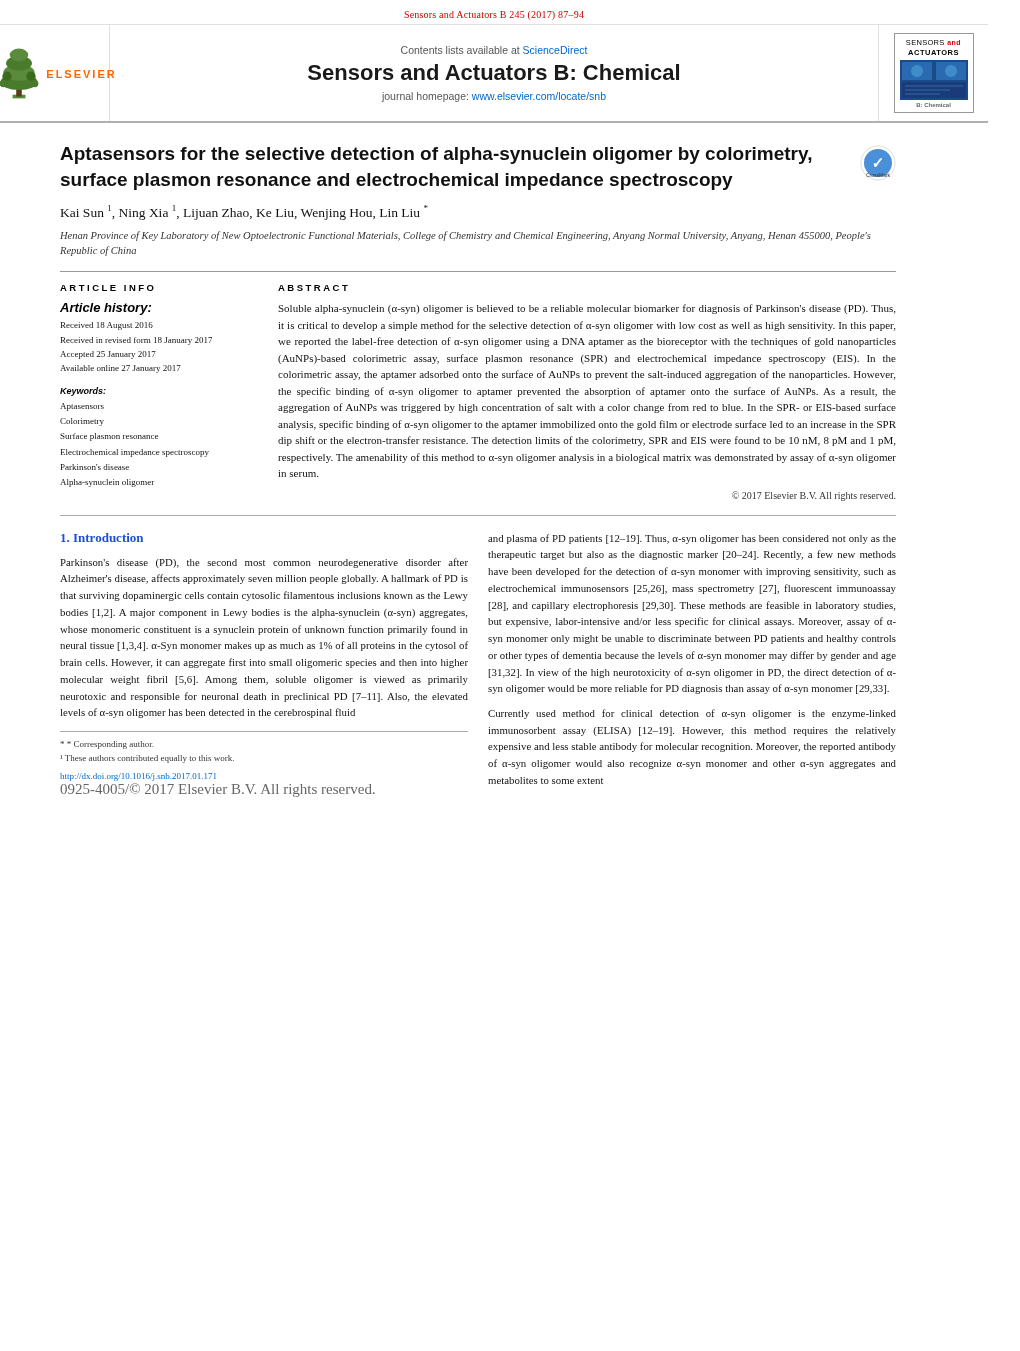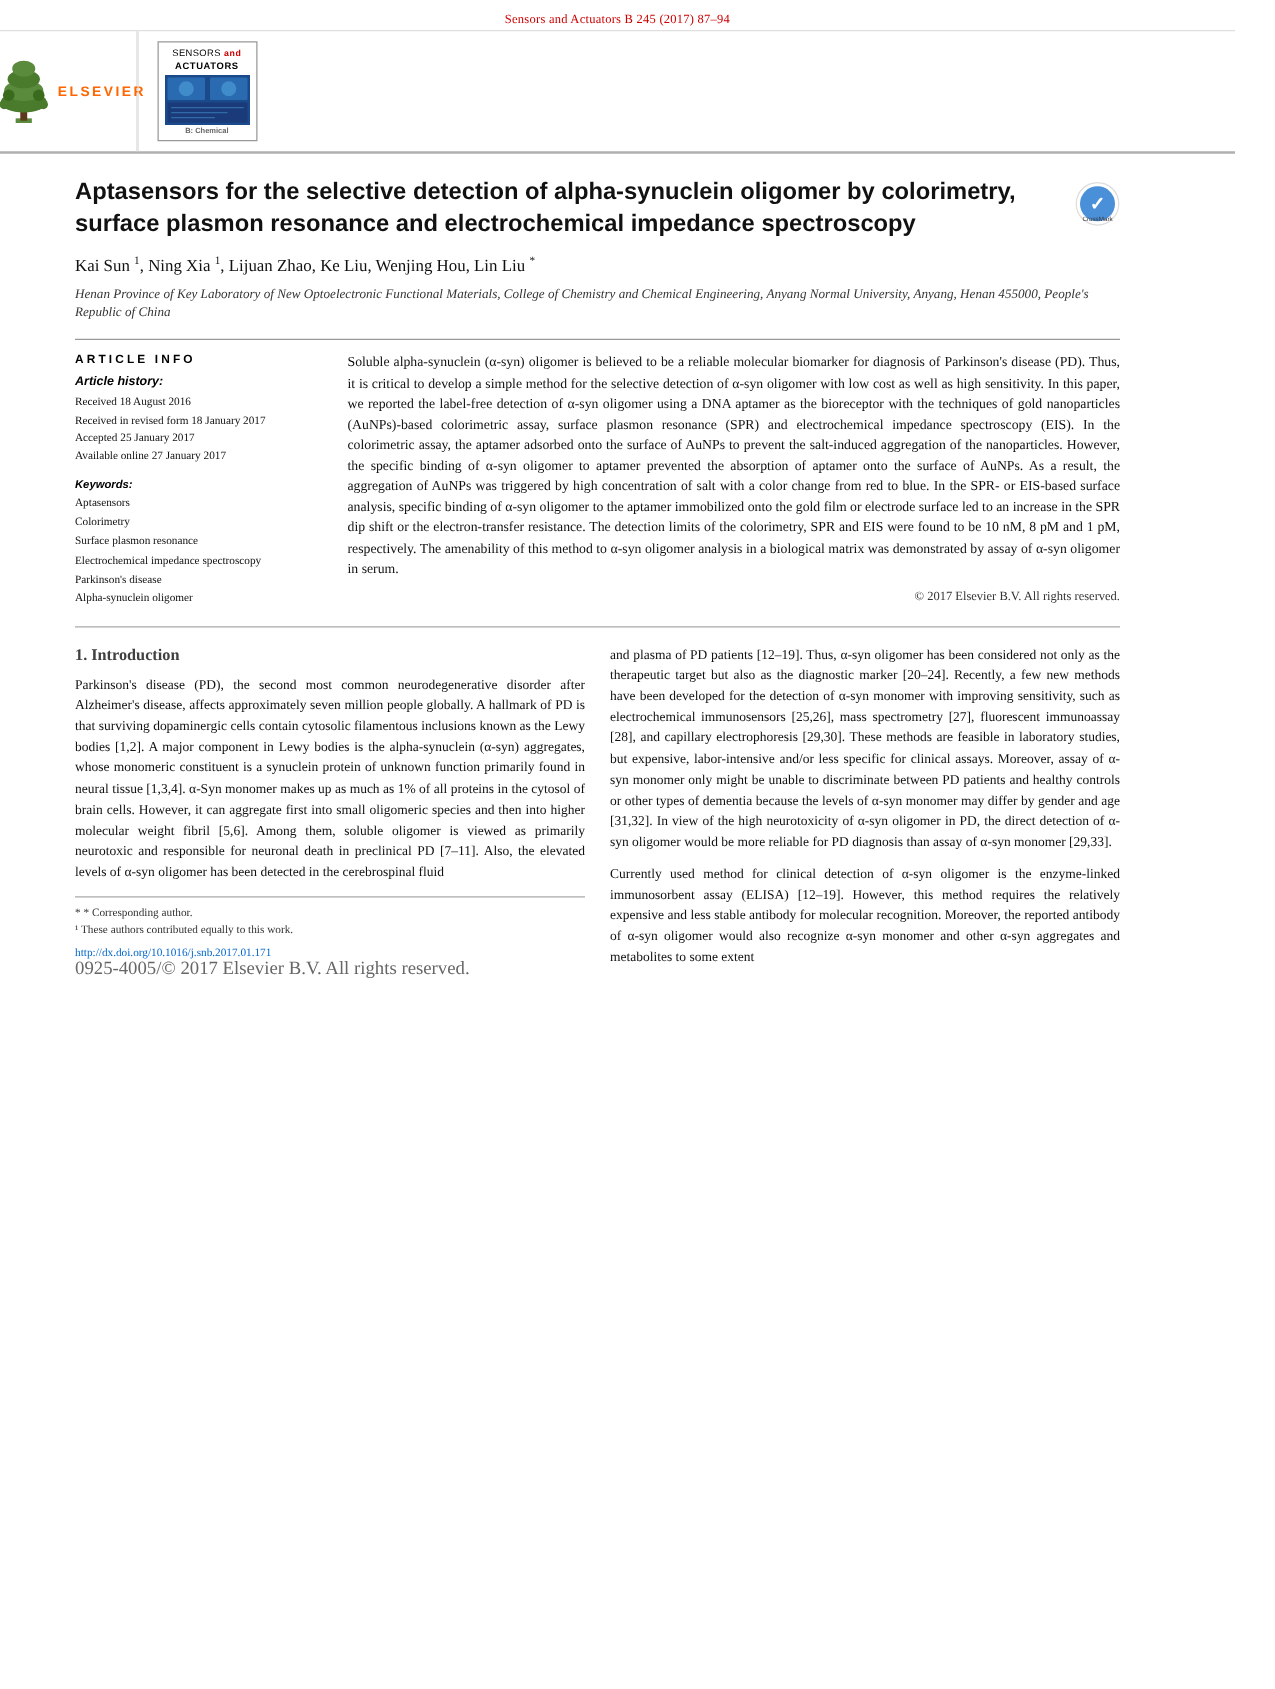--- a/index.html
+++ b/index.html
@@ -218,21 +218,21 @@
       text-transform: uppercase;
       color: #000;
       margin-bottom: 7px;
       font-weight: bold;
     }
 
     .article-info-col .info-block {
       margin-bottom: 10px;
     }
     .article-info-col .info-label {
-      font-size: 10px;
+      font-size: 13px;
       font-style: italic;
       font-weight: bold;
       color: #000;
       font-family: Arial, sans-serif;
       margin-bottom: 3px;
     }
     .article-info-col .info-row {
       font-size: 9px;
       color: #111;
       line-height: 1.6;
@@ -277,21 +277,21 @@
       display: flex;
       gap: 20px;
     }
     .body-col {
       flex: 1;
     }
 
     .intro-heading {
       font-size: 13px;
       font-weight: bold;
-      color: #404040;
+      color: #1d4ed8;
       margin-bottom: 8px;
     }
 
     .body-text {
       font-size: 10.8px;
       line-height: 1.55;
       color: #111;
       text-align: justify;
       margin-bottom: 8px;
     }
@@ -352,20 +352,31 @@
 
           <circle cx="14" cy="36" r="5" fill="#3a6a1c"></circle>
           <circle cx="40" cy="36" r="5" fill="#3a6a1c"></circle>
           <circle cx="10" cy="44" r="4" fill="#4a7a2c"></circle>
           <circle cx="44" cy="44" r="4" fill="#4a7a2c"></circle>
         </svg>
         <div class="elsevier-text">ELSEVIER</div>
       </div>
     </div>
 
+    <div class="header-center">
+      <div class="contents-line">
+        <span>Contents lists available at</span>
+        <a href="#" style="color:#0066cc; text-decoration:none; font-size:10.5px; font-family:Arial,sans-serif;"><span>ScienceDirect</span></a>
+      </div>
+      <div class="journal-title">Sensors and Actuators B: Chemical</div>
+      <div class="journal-homepage">
+        <span>journal homepage:</span>
+        <a href="#" style="color:#0066cc; text-decoration:none; font-size:10.5px;"><span>www.elsevier.com/locate/snb</span></a>
+      </div>
+    </div>
 
     <div class="header-right-logo">
       <div class="sensors-logo-box">
         <div class="sensors-logo-top">
           <span style="color:#000; font-weight:normal; font-size:7.5px; letter-spacing:0.3px;">SENSORS</span>
           <span style="color:#c00; font-size:7px;"> and</span><br>
           <span style="color:#000; font-weight:bold; font-size:7.5px;">ACTUATORS</span>
         </div>
 
         <svg class="sensors-logo-img" viewBox="0 0 68 40" xmlns="http://www.w3.org/2000/svg">
@@ -422,20 +433,21 @@
           <div class="kw-item">Aptasensors</div>
           <div class="kw-item">Colorimetry</div>
           <div class="kw-item">Surface plasmon resonance</div>
           <div class="kw-item">Electrochemical impedance spectroscopy</div>
           <div class="kw-item">Parkinson's disease</div>
           <div class="kw-item">Alpha-synuclein oligomer</div>
         </div>
       </div>
 
       <div class="abstract-col">
+        <div class="section-heading">ABSTRACT</div>
         <div class="abstract-text">Soluble alpha-synuclein (α-syn) oligomer is believed to be a reliable molecular biomarker for diagnosis of Parkinson's disease (PD). Thus, it is critical to develop a simple method for the selective detection of α-syn oligomer with low cost as well as high sensitivity. In this paper, we reported the label-free detection of α-syn oligomer using a DNA aptamer as the bioreceptor with the techniques of gold nanoparticles (AuNPs)-based colorimetric assay, surface plasmon resonance (SPR) and electrochemical impedance spectroscopy (EIS). In the colorimetric assay, the aptamer adsorbed onto the surface of AuNPs to prevent the salt-induced aggregation of the nanoparticles. However, the specific binding of α-syn oligomer to aptamer prevented the absorption of aptamer onto the surface of AuNPs. As a result, the aggregation of AuNPs was triggered by high concentration of salt with a color change from red to blue. In the SPR- or EIS-based surface analysis, specific binding of α-syn oligomer to the aptamer immobilized onto the gold film or electrode surface led to an increase in the SPR dip shift or the electron-transfer resistance. The detection limits of the colorimetry, SPR and EIS were found to be 10 nM, 8 pM and 1 pM, respectively. The amenability of this method to α-syn oligomer analysis in a biological matrix was demonstrated by assay of α-syn oligomer in serum.</div>
         <div class="copyright-line">© 2017 Elsevier B.V. All rights reserved.</div>
       </div>
 
     </div>
 
     <hr class="section-divider">
 
     <div class="body-two-col">
 

